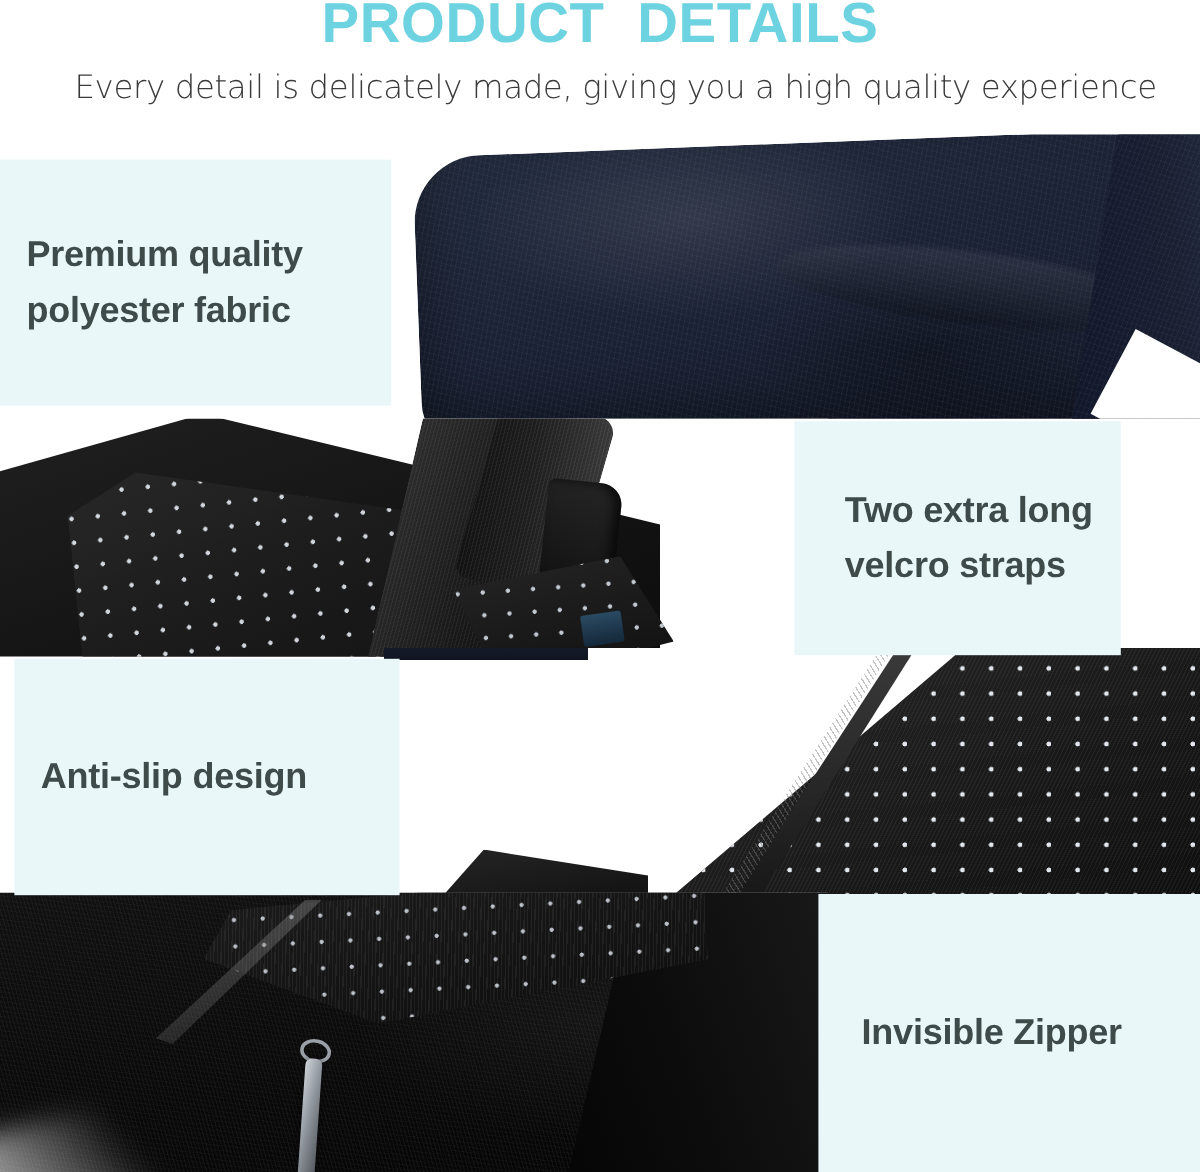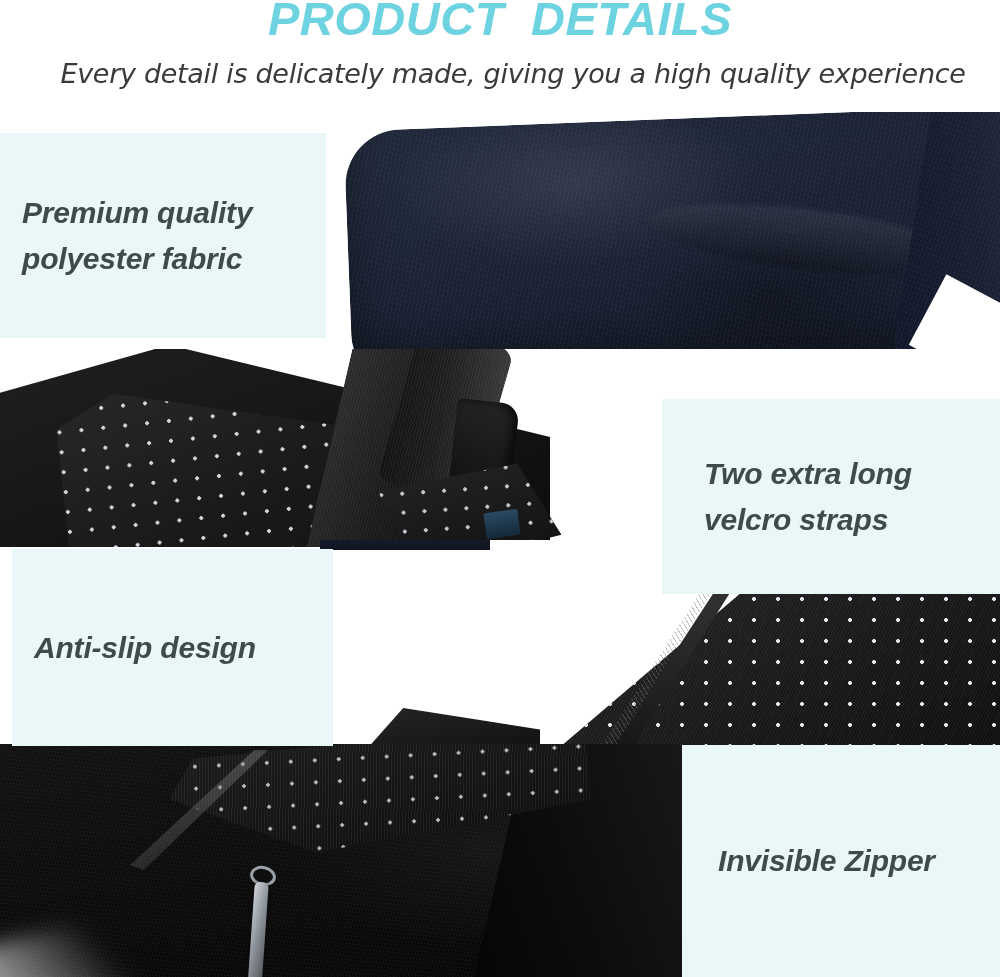--- a/index.html
+++ b/index.html
@@ -7,21 +7,20 @@
     width:1000px; height:977px;
     background:#ffffff;
     font-family:"Liberation Sans", sans-serif;
     overflow:hidden;
   }
   #page {
     position:relative;
     width:1000px; height:977px;
     background:#ffffff;
     overflow:hidden;
-    font-style:italic;
   }
 
   
   #header-block { position:absolute; left:0; top:0; width:1000px; height:110px; }
   #main-title {
     position:absolute; left:0; top:-9px; width:1000px;
     text-align:center;
     font-size:47px;
     font-weight:700;
     letter-spacing:0.5px;
@@ -55,21 +54,21 @@
     font-size:30px;
     font-weight:700;
     line-height:1.52;
     color:#3f4b4b;
     font-family:"Liberation Sans", sans-serif;
     letter-spacing:-0.2px;
     white-space:pre-line;
   }
 
   #panel-fabric  { left:0;   top:133px; width:326px; height:205px; padding-left:22px; }
-  #panel-velcro  { left:662px; top:351px; width:338px; height:195px; padding-left:42px;margin-top:48px; }
+  #panel-velcro  { left:662px; top:351px; width:272px; height:195px; padding-left:42px; }
   #panel-antislip{ left:12px;   top:549px; width:321px; height:197px; padding-left:22px; }
   #panel-zipper  { left:682px; top:745px; width:318px; height:232px; padding-left:36px; }
 
   
   #photo-cushion { left:320px; top:112px; width:680px; height:237px; }
   #cushion-body {
     position:absolute; left:28px; top:6px; width:700px; height:250px;
     background:
       radial-gradient(ellipse 260px 120px at 230px 60px, rgba(255,255,255,0.09), rgba(255,255,255,0) 70%),
       radial-gradient(ellipse 200px 90px at 420px 180px, rgba(0,0,0,0.30), rgba(0,0,0,0) 72%),

